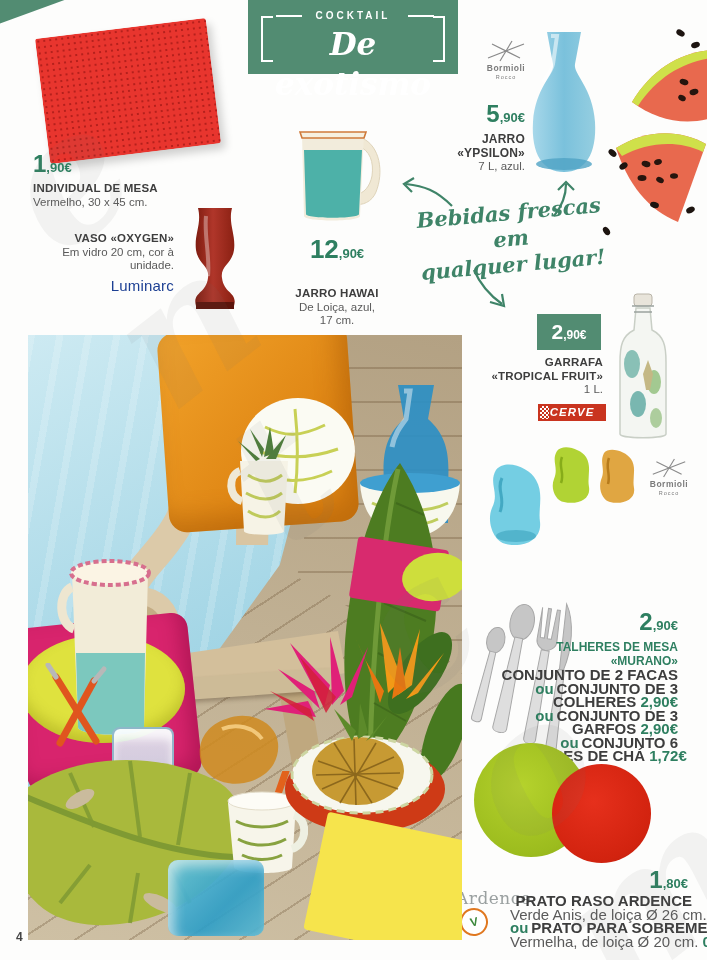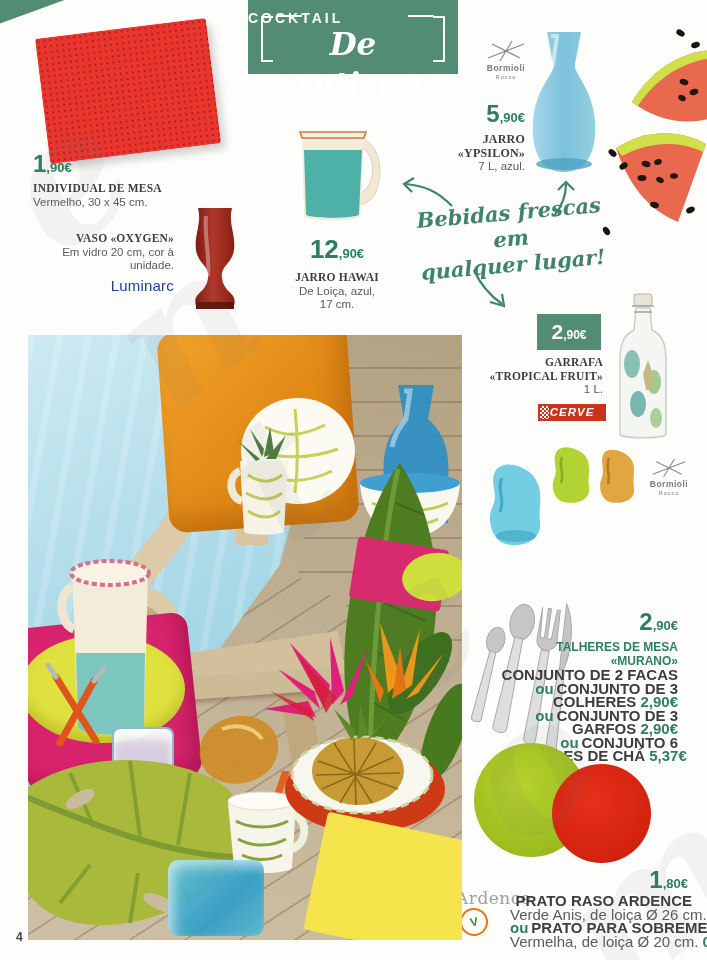--- a/index.html
+++ b/index.html
@@ -17,31 +17,31 @@
     background:#fdfdfc;overflow:hidden;
     font-family:"Liberation Sans",sans-serif;color:var(--text-dark);
     border-right:1px solid #d8d8d4;
   }
   .abs{position:absolute;}
   .block{position:absolute;line-height:14px;}
   .r{text-align:right;} .c{text-align:center;} .l{text-align:left;}
   .price-line{color:var(--price-green);font-weight:bold;line-height:1;white-space:nowrap;}
   .pi{font-size:24px;} .pd{font-size:13px;}
   .pi-big{font-size:26px;}
-  .pname{font-weight:bold;color:var(--text-dark);font-size:11.5px;letter-spacing:.2px;line-height:13.5px;font-family:Liberation Serif, serif;}
+  .pname{font-weight:bold;color:var(--text-dark);font-size:11.5px;letter-spacing:.2px;line-height:13.5px;}
   .pdesc{color:var(--text-gray);font-size:11.5px;line-height:13.5px;}
   .gname{color:var(--price-green);font-weight:bold;font-size:12px;line-height:14px;}
   .ou{color:var(--price-green);font-weight:bold;margin-right:3px;}
   .inp{color:var(--price-green);font-weight:bold;}
   .listline{font-size:15px;line-height:13.5px;font-weight:bold;color:var(--text-dark);white-space:nowrap;}
   .listline.reg{font-weight:normal;color:var(--text-gray);}
   .script{font-family:"DejaVu Serif",serif;font-style:italic;font-weight:bold;color:#3f8468;}
   
   .badge{position:absolute;left:248px;top:0;width:210px;height:74px;background:var(--accent-green);}
-  .badge .kick{position:absolute;left:0;right:0;top:10px;color:#fff;font-size:14px;letter-spacing:3px;text-align:left;font-weight:bold;}
+  .badge .kick{position:absolute;left:0;right:0;top:10px;color:#fff;font-size:10px;letter-spacing:3px;text-align:center;font-weight:bold;}
   .badge .kick:before,.badge .kick:after{content:"";position:absolute;top:5px;width:26px;height:1.5px;background:#fff;}
   .badge .kick:before{left:28px;} .badge .kick:after{right:24px;}
   .badge .ttl{position:absolute;left:0;right:0;top:24px;color:#fff;font-size:31px;text-align:center;line-height:40px;}
   .brk{position:absolute;top:16px;width:10px;height:42px;border:2px solid #fff;}
   .brk.bl{left:13px;border-right:none;} .brk.br{right:13px;border-left:none;}
   .corner-sliver{position:absolute;left:-14px;top:-16px;width:86px;height:28px;background:var(--accent-green);transform:rotate(-20deg);}
   
   .placemat{position:absolute;left:42px;top:28px;width:172px;height:126px;transform:rotate(-7deg);
     background:#e8352e;border-radius:3px;
     background-image:radial-gradient(#b5201c 1px,rgba(0,0,0,0) 1.3px);background-size:6px 6px;
@@ -132,21 +132,21 @@
   </div>
 
   <svg class="abs" style="left:284px;top:120px;width:110px;height:110px" viewBox="0 0 110 110">
     <path d="M78,18 C96,26 100,52 92,72 C88,82 78,86 70,84 L72,74 C80,74 86,66 88,56 C90,42 86,30 74,26 Z" fill="#f0e8d4" stroke="#dfd4ba" stroke-width="1"></path>
     <path d="M18,14 L80,14 L76,96 C76,102 20,102 20,96 Z" fill="#f2ecdc"></path>
     <path d="M20,30 L78,30 L75,94 C75,99 22,99 22,94 Z" fill="#4db1a8"></path>
     <path d="M16,12 L82,12 L80,18 L18,18 Z" fill="#f6f0e0" stroke="#cf7a3a" stroke-width="1.6"></path>
   </svg>
   <div class="block c" style="left:281px;top:236px;width:112px;">
     <div class="price-line"><span class="pi-big">12</span><span class="pd">,90€</span></div>
-    <div class="pname" style="margin-top:9px">JARRO HAWAI</div>
+    <div class="pname" style="margin-top:25px">JARRO HAWAI</div>
     <div class="pdesc">De Loiça, azul,</div>
     <div class="pdesc">17 cm.</div>
   </div>
 
   <div class="block c" style="left:470px;top:40px;width:72px;">
     <svg width="40" height="22" viewBox="0 0 40 22">
       <g stroke="#8a8a8a" stroke-width="1.2">
           <line x1="2" y1="18" x2="38" y2="4"></line>
           <line x1="14" y1="21" x2="26" y2="1"></line>
           <line x1="6" y1="4" x2="34" y2="18"></line>
@@ -258,21 +258,21 @@
   <div class="block r" style="left:500px;top:610px;width:178px;">
     <div class="price-line"><span class="pi">2</span><span class="pd">,90€</span></div>
     <div class="gname" style="margin-top:6px">TALHERES DE MESA</div>
     <div class="gname">«MURANO»</div>
     <div class="listline">CONJUNTO DE 2 FACAS</div>
     <div class="listline"><span class="ou">ou</span><span>CONJUNTO DE 3</span></div>
     <div class="listline"><span>COLHERES </span><span class="inp">2,90€</span></div>
     <div class="listline"><span class="ou">ou</span><span>CONJUNTO DE 3</span></div>
     <div class="listline"><span>GARFOS </span><span class="inp">2,90€</span></div>
     <div class="listline"><span class="ou">ou</span><span>CONJUNTO 6</span></div>
-    <div class="listline"><span>COLHERES DE CHÁ </span><span class="inp">5,37€</span></div>
+    <div class="listline"><span>COLHERES DE CHÁ </span><span class="inp">1,72€</span></div>
   </div>
 
   <div class="abs" style="left:474px;top:743px;width:114px;height:114px;border-radius:50%;background:radial-gradient(circle at 42% 38%,#b5d22c,#9cbc1e 70%,#8aa816);"></div>
   <div class="abs" style="left:552px;top:764px;width:99px;height:99px;border-radius:50%;background:radial-gradient(circle at 42% 38%,#e6301c,#d2230f 70%,#b81d0c);"></div>
   <div class="block r" style="left:600px;top:868px;width:88px;">
     <div class="price-line"><span class="pi">1</span><span class="pd">,80€</span></div>
   </div>
   <div class="abs" style="left:456px;top:888px;width:100px;">
     <span class="ardence">Ardence</span><span class="stamp">V</span>
   </div>

